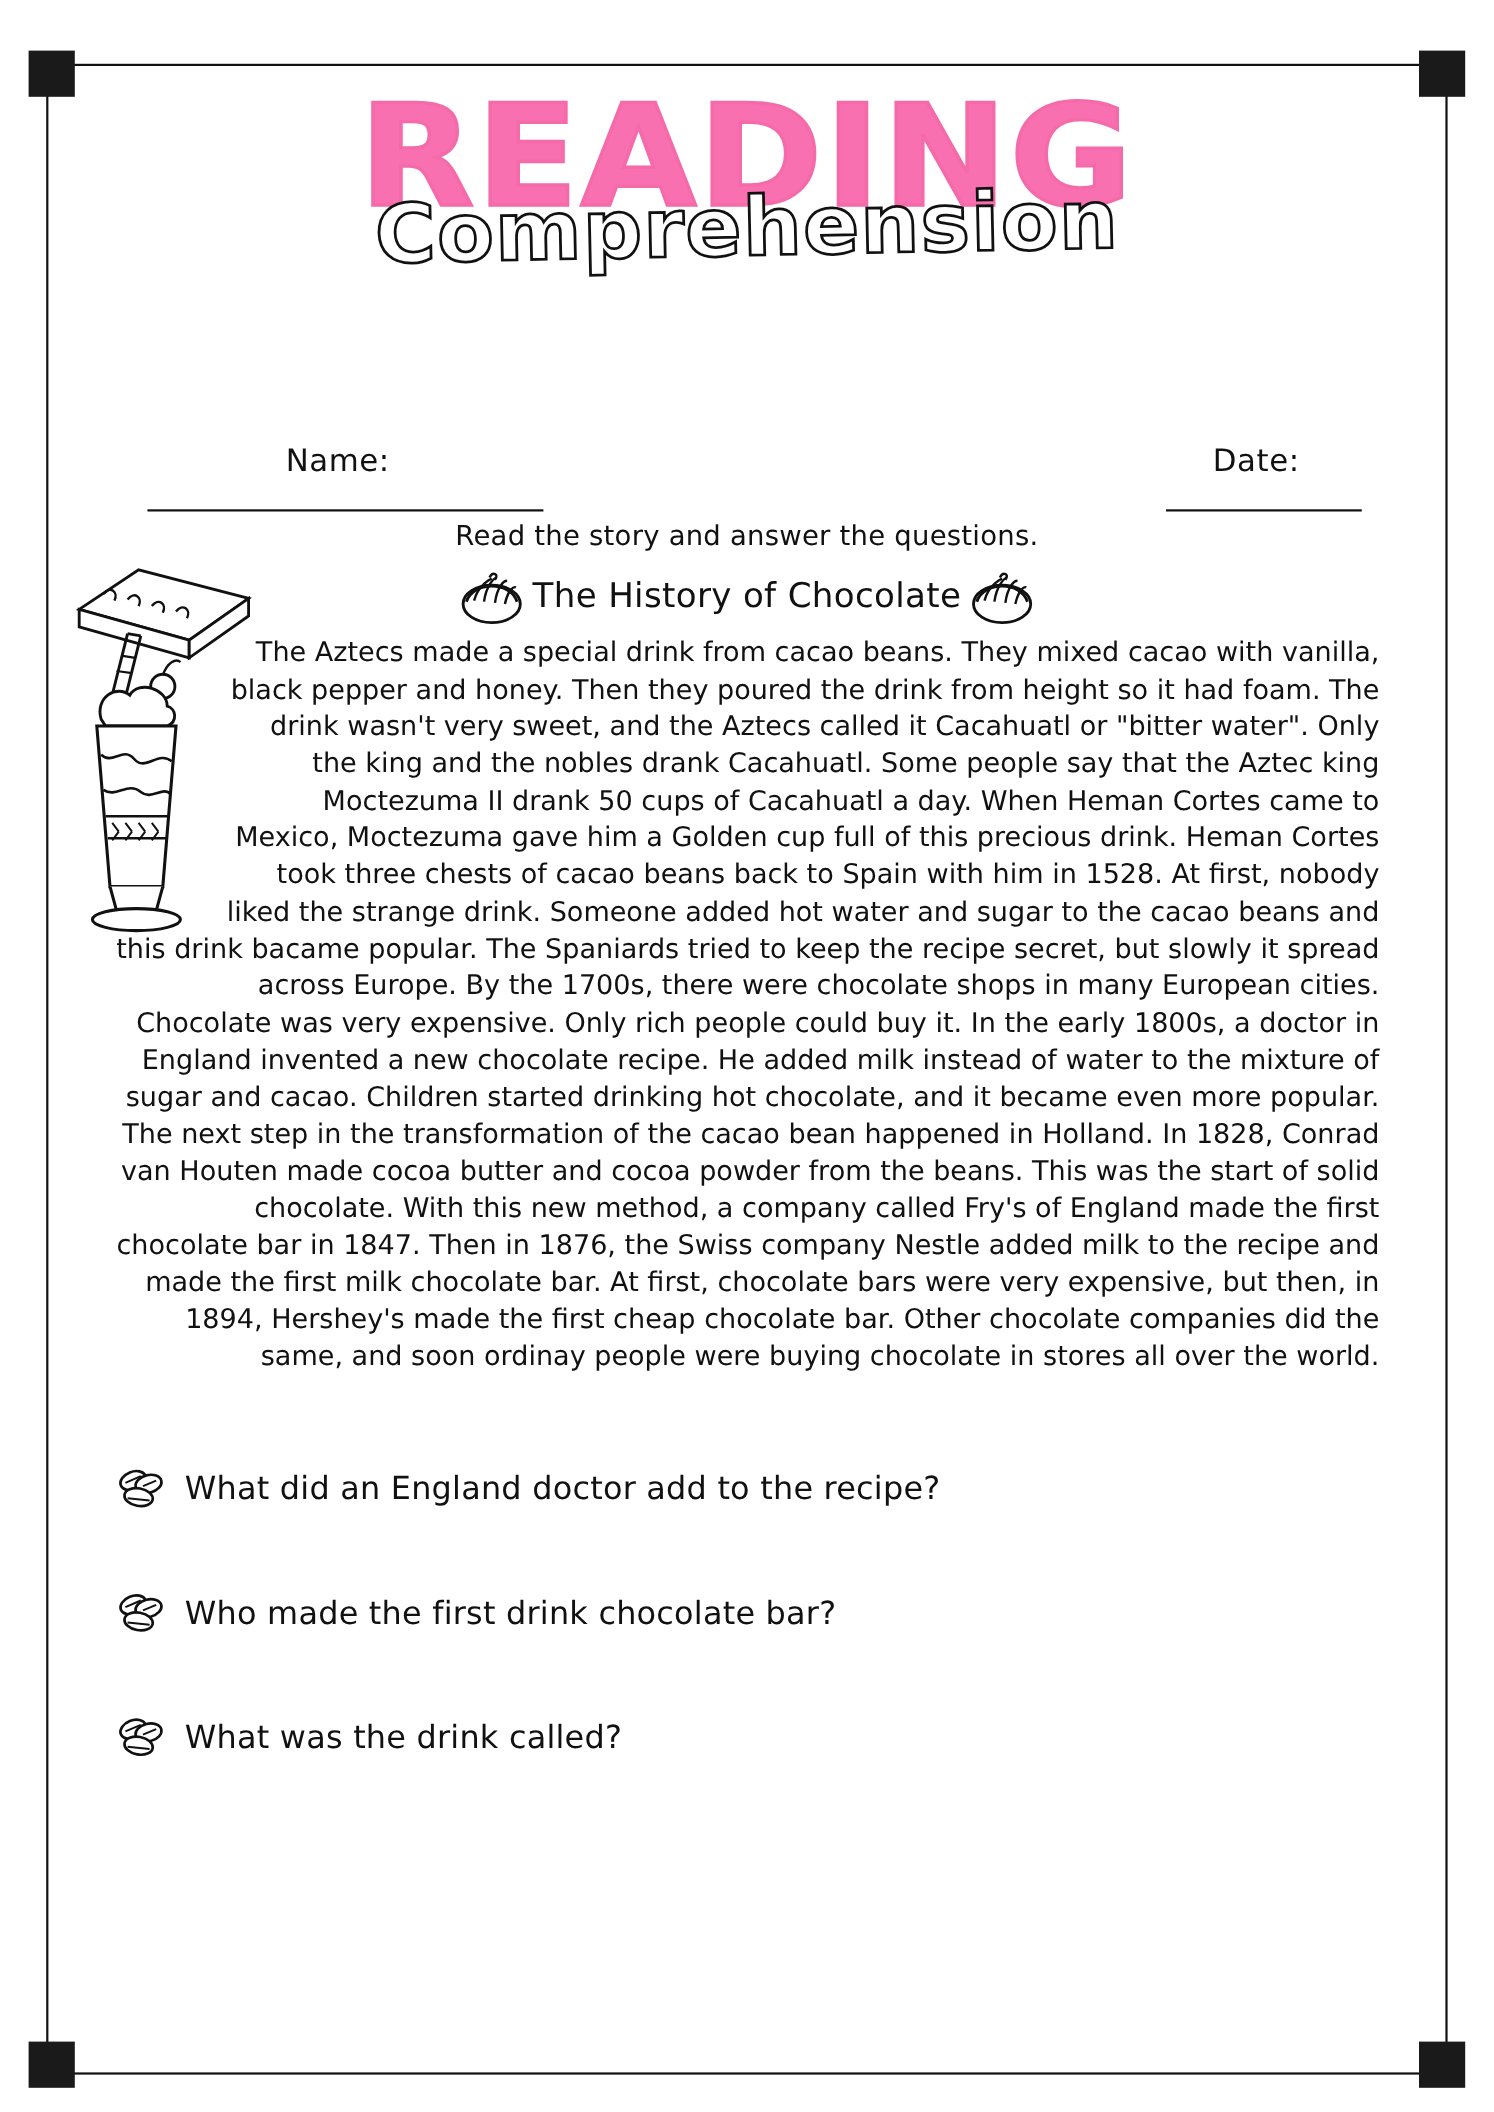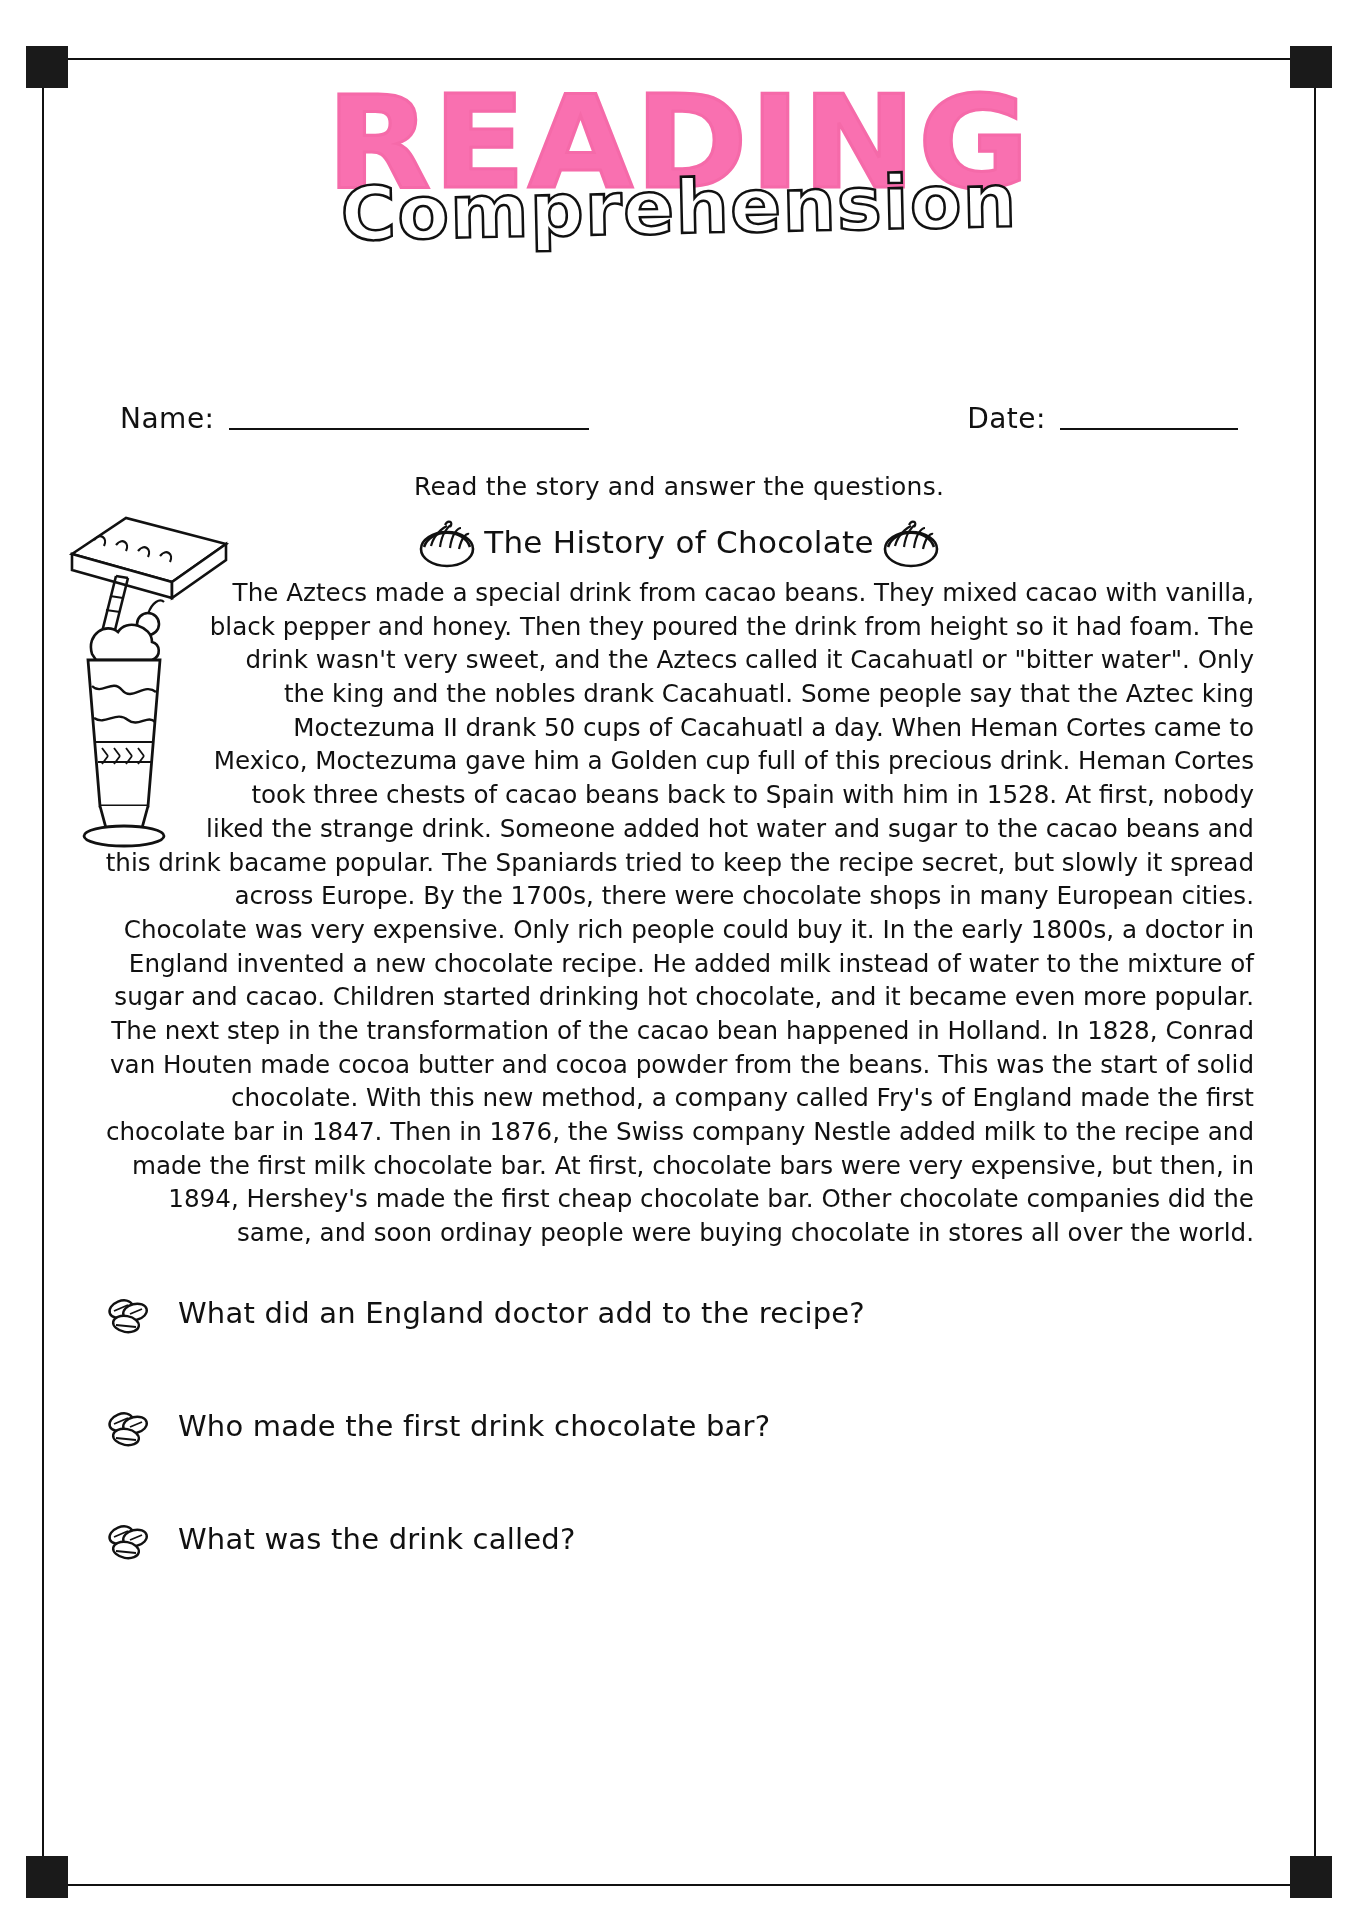--- a/index.html
+++ b/index.html
@@ -81,21 +81,21 @@
   .namedate {
     position: absolute;
     left: 120px;
     right: 120px;
     top: 378px;
     display: flex;
     align-items: flex-end;
     justify-content: space-between;
     font-size: 27px;
   }
-  .nd-group { display: flex; align-items: flex-start; }
+  .nd-group { display: flex; align-items: center; flex-direction: column; }
   .nd-label {
     font-family: "DejaVu Sans", sans-serif;
     font-size: 28px;
     letter-spacing: .5px;
     padding-bottom: 2px;
   }
   .nd-rule {
     border-bottom: 2.5px solid #111111;
     margin-left: 14px;
     height: 26px;
@@ -148,22 +148,22 @@
 
   
   .questions {
     position: absolute;
     left: 104px;
     right: 104px;
     top: 1272px;
   }
   .question {
     display: flex;
-    align-items: flex-start;
-    gap: 28px;
+    align-items: center;
+    gap: 18px;
     height: 113px;
   }
   .q-text {
     font-size: 29px;
     letter-spacing: .2px;
   }
 
   svg { display: block; }
 </style>
 </head>

